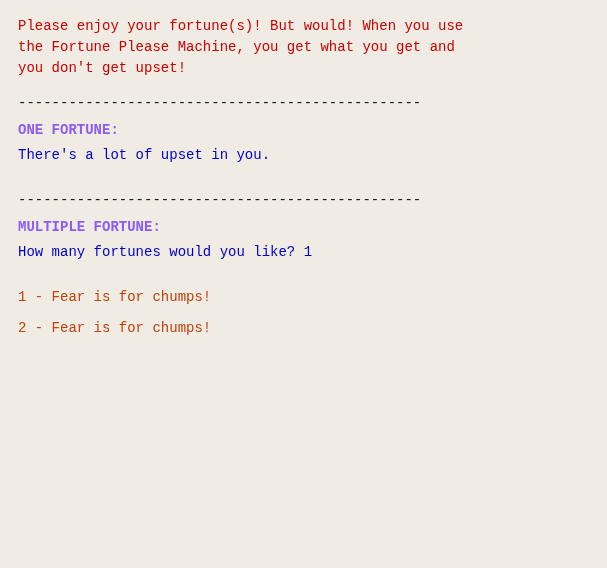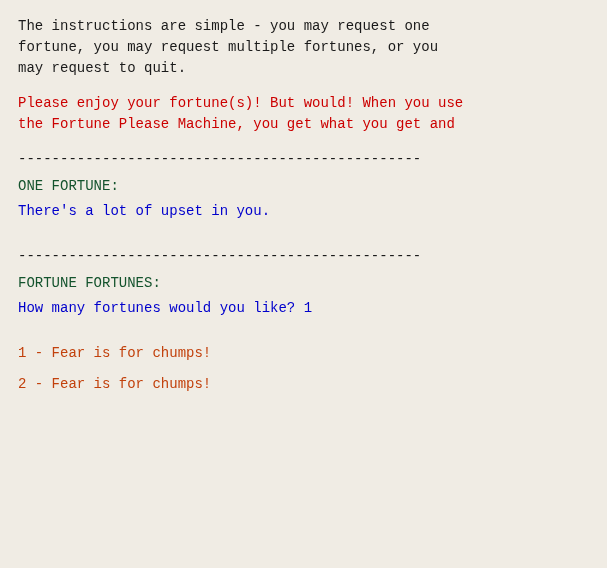--- a/index.html
+++ b/index.html
@@ -32,22 +32,22 @@
       margin-bottom: 14px;
     }
 
     .divider {
       color: #1a1a1a;
       margin-bottom: 6px;
       letter-spacing: 0;
     }
 
     .section-header {
-      color: #14532d;
-      font-weight: normal;
+      color: #8b5cf6;
+      font-weight: bold;
       margin-bottom: 4px;
     }
 
     .fortune-text {
       color: #0000cc;
       margin-bottom: 10px;
     }
 
     .blank-line {
       height: 14px;
@@ -60,44 +60,40 @@
     .numbered-fortune {
       color: #c2410c;
       margin-bottom: 10px;
     }
   </style>
 </head>
 <body>
 
 <div class="content-area">
 
-  <div class="intro-text">
-    <div>The instructions are simple - you may request one</div>
-    <div>fortune, you  may request multiple fortunes, or you</div>
-    <div>may request to quit.</div>
-  </div>
 
   <div class="enjoy-text">
     <div>Please enjoy your fortune(s)! But would! When you use</div>
     <div>the Fortune Please Machine, you get what you get and</div>
+    <div>you don't get upset!</div>
   </div>
 
   <div class="divider">------------------------------------------------</div>
 
   <div class="section-block">
     <div class="section-header">ONE FORTUNE:</div>
     <div class="fortune-text">There's a lot of upset in you.</div>
   </div>
 
   <div class="blank-line"></div>
 
   <div class="divider">------------------------------------------------</div>
 
   <div class="section-block">
-    <div class="section-header">FORTUNE FORTUNES:</div>
+    <div class="section-header">MULTIPLE FORTUNE:</div>
     <div class="fortune-text">How many fortunes would you like? 1</div>
   </div>
 
   <div class="blank-line"></div>
 
   <div class="numbered-fortune">1 - Fear is for chumps!</div>
   <div class="numbered-fortune">2 - Fear is for chumps!</div>
 
 </div>
 

